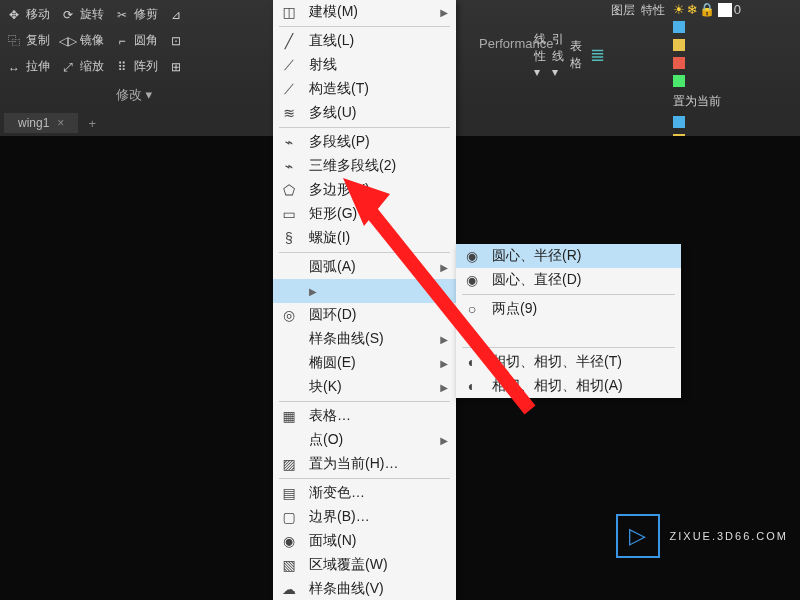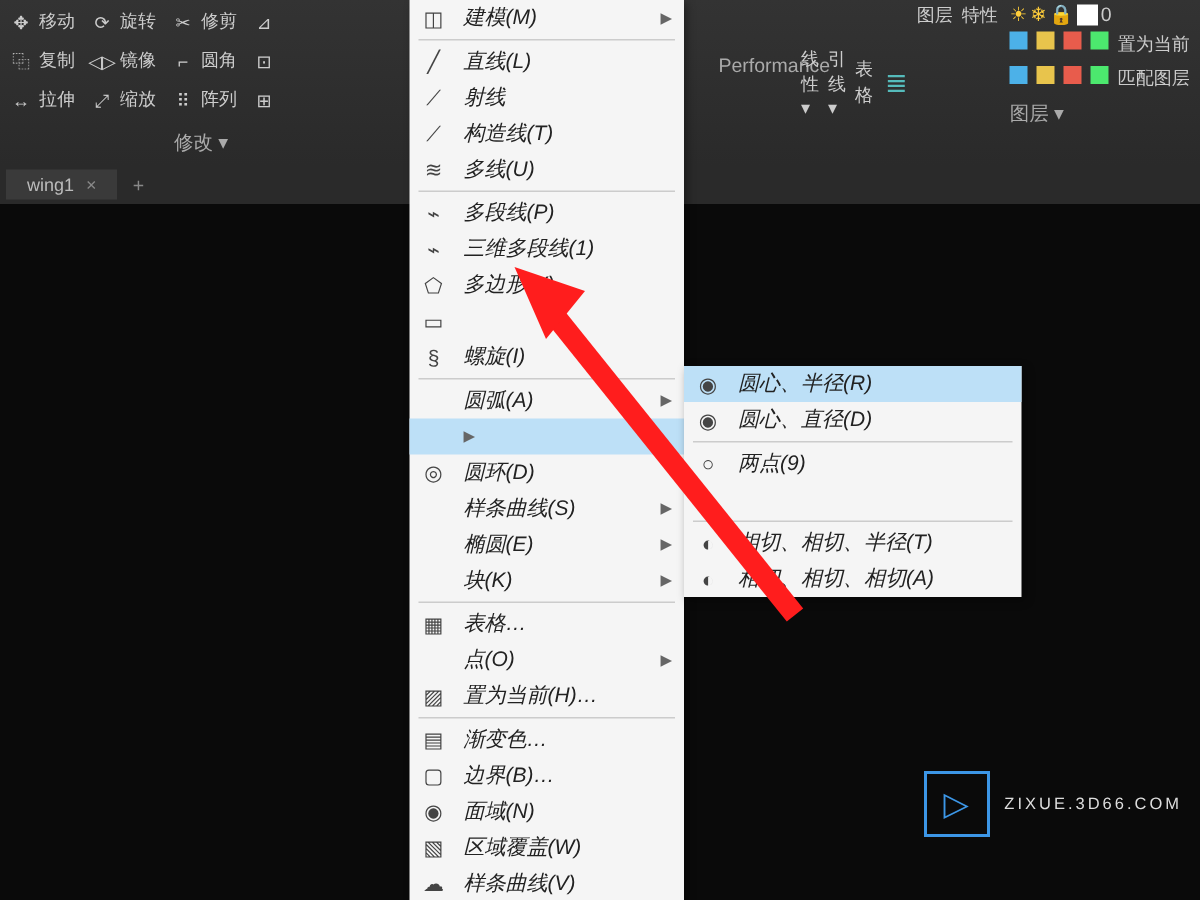--- a/index.html
+++ b/index.html
@@ -112,21 +112,21 @@
       background: #bde0f7;
     }
     .menu-item .mi-icon {
       width: 20px;
       height: 18px;
       display: flex;
       align-items: center;
       justify-content: center;
       color: #444;
     }
-    .menu-item .mi-label { flex: 1; font-style: italic; }
+    .menu-item .mi-label { flex: 1; }
     .menu-item .mi-arrow {
       color: #666;
       font-size: 10px;
     }
     .menu-sep {
       height: 1px;
       background: #ccc;
       margin: 2px 6px;
     }
     .submenu {
@@ -201,21 +201,21 @@
       font-size: 12px;
     }
     .layer-col2 {
       display: flex;
       flex-direction: column;
       gap: 4px;
     }
     .linerow { display:flex; gap:2px; align-items:center; }
     .sq { width:14px; height:14px; background:#555; }
     .swatch { width:12px; height:12px; }
-    .layer-icons { display:flex; gap:6px; flex-wrap:wrap; max-width: 120px; }
+    .layer-icons { display:flex; gap:6px; flex-wrap:wrap; max-width: 120px; flex-direction: column; }
     .layer-small { font-size:12px; color:#ccc; }
   </style>
 </head>
 <body>
 
 <div class="ribbon">
   <div class="ribbon-group" style="width:268px;">
     <div class="ribbon-row">
       <span class="tool-btn">
           <span class="tool-icon">✥</span>
@@ -349,28 +349,29 @@
       <span class="mi-icon">≋</span>
       <span class="mi-label">多线(U)</span>
     </div>
     <div class="menu-sep"></div>
     <div class="menu-item">
       <span class="mi-icon">⌁</span>
       <span class="mi-label">多段线(P)</span>
     </div>
     <div class="menu-item">
       <span class="mi-icon">⌁</span>
-      <span class="mi-label">三维多段线(1)</span>
+      <span class="mi-label">三维多段线(2)</span>
     </div>
     <div class="menu-item">
       <span class="mi-icon">⬠</span>
       <span class="mi-label">多边形(Y)</span>
     </div>
     <div class="menu-item">
       <span class="mi-icon">▭</span>
+      <span class="mi-label">矩形(G)</span>
     </div>
     <div class="menu-item">
       <span class="mi-icon">§</span>
       <span class="mi-label">螺旋(I)</span>
     </div>
     <div class="menu-sep"></div>
     <div class="menu-item">
       <span class="mi-icon"></span>
       <span class="mi-label">圆弧(A)</span>
       <span class="mi-arrow">▶</span>

